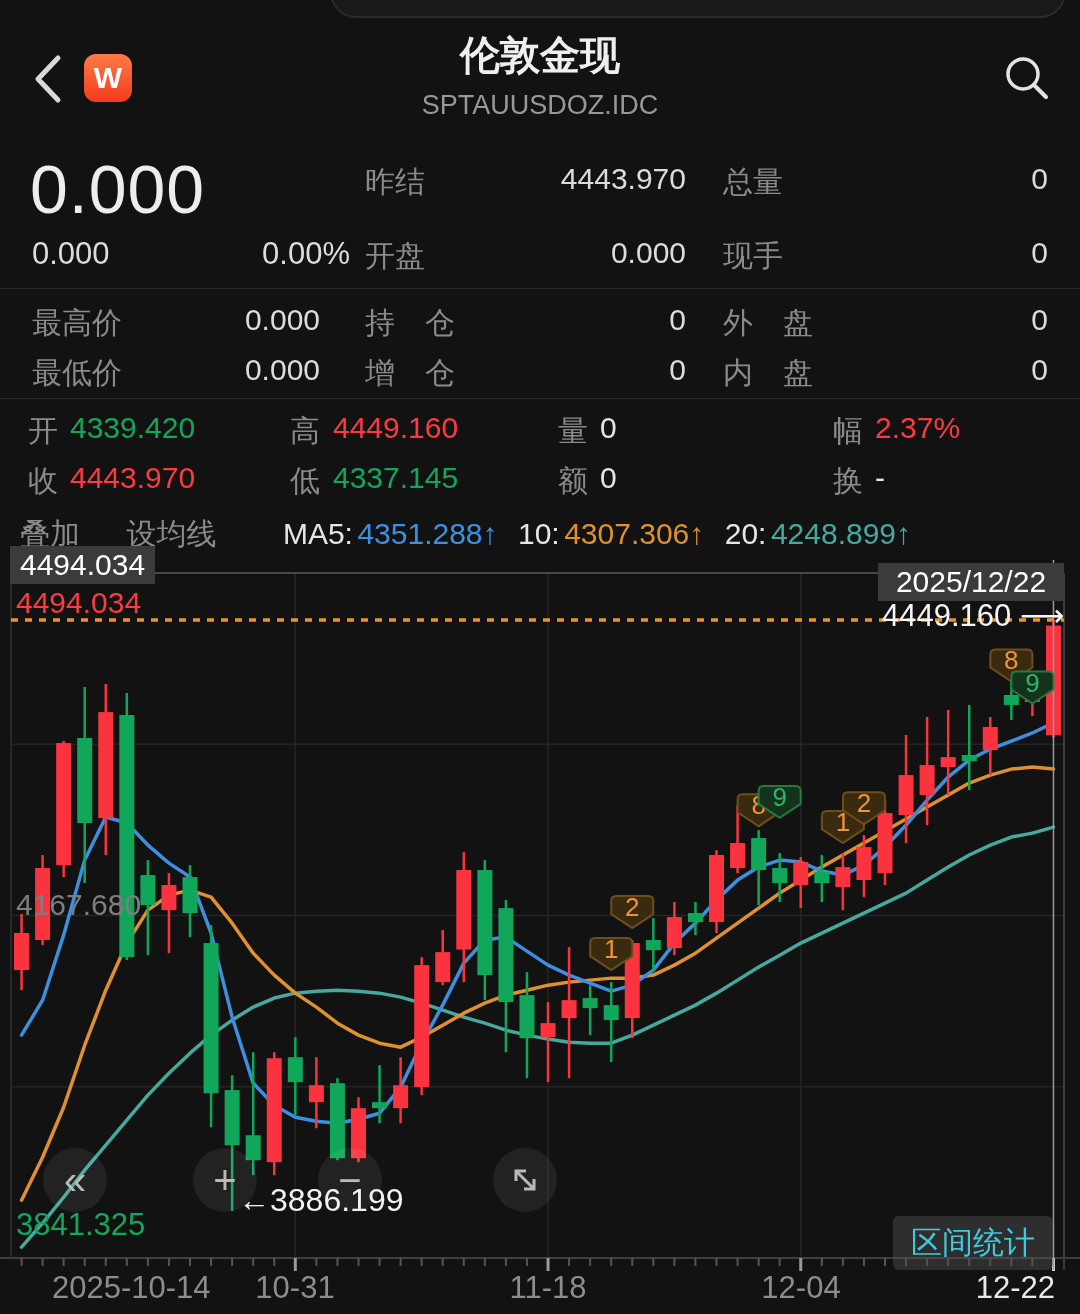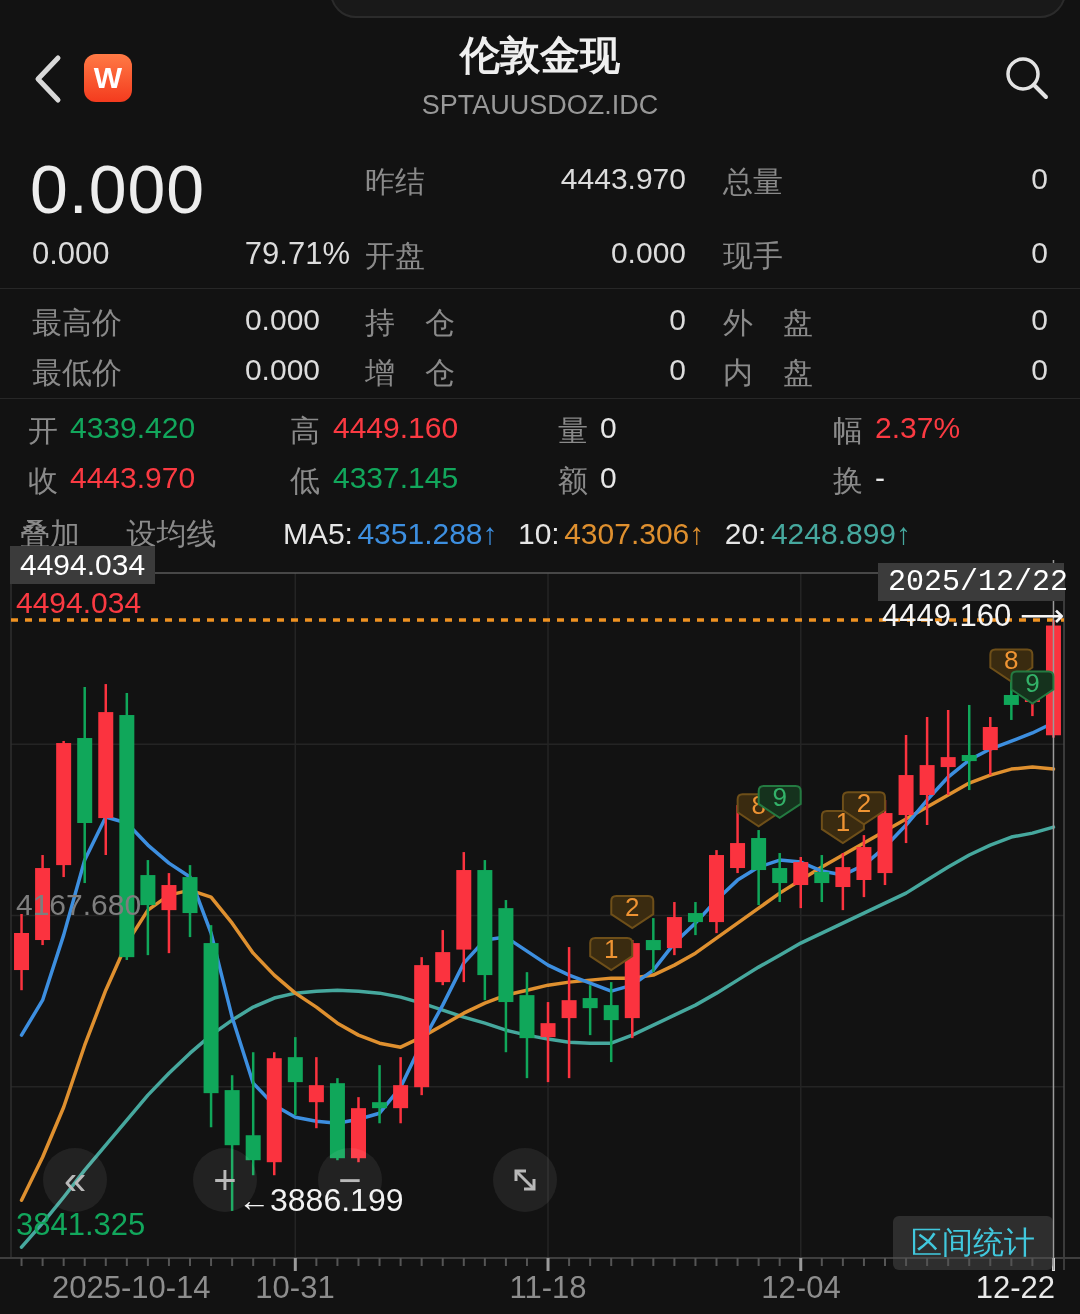--- a/index.html
+++ b/index.html
@@ -54,21 +54,21 @@
   </div>
 <div class="abs title">伦敦金现</div>
 <div class="abs subtitle">SPTAUUSDOZ.IDC</div>
 <svg class="abs" style="left:998px;top:50px;" width="60" height="60">
   <circle cx="25" cy="24" r="15" fill="none" stroke="#e3e3e3" stroke-width="3.5"></circle>
   <line x1="36" y1="35" x2="48" y2="47" stroke="#e3e3e3" stroke-width="4" stroke-linecap="round"></line>
 </svg>
 
 <div class="abs bigprice">0.000</div>
 <div class="abs val" style="left:32px;top:236px;font-size:31px;">0.000</div>
-<div class="abs val r" style="left:200px;top:236px;width:150px;font-size:31px;">79.71%</div>
+<div class="abs val r" style="left:200px;top:236px;width:150px;font-size:31px;">0.00%</div>
 
 <div class="abs lbl" style="left:365px;top:162px;">昨结</div>
 <div class="abs val r" style="left:480px;top:162px;width:206px;">4443.970</div>
 <div class="abs lbl" style="left:723px;top:162px;">总量</div>
 <div class="abs val r" style="left:860px;top:162px;width:188px;">0</div>
 
 <div class="abs lbl" style="left:365px;top:236px;">开盘</div>
 <div class="abs val r" style="left:480px;top:236px;width:206px;">0.000</div>
 <div class="abs lbl" style="left:723px;top:236px;">现手</div>
 <div class="abs val r" style="left:860px;top:236px;width:188px;">0</div>
@@ -302,21 +302,21 @@
     <text x="1011.3499999999999" y="669.4881869255668" text-anchor="middle" font-size="26" fill="#ef9433">8</text>
     <path d="M 1016.4099999999999 671.5271047281403 h32 q5 0 5 5 v13 l-21 14 l-21 -14 v-13 q0 -5 5 -5 z" fill="#15321d" stroke="#247a41" stroke-width="2"></path>
     <text x="1032.4099999999999" y="691.5271047281403" text-anchor="middle" font-size="26" fill="#33b269">9</text>
   </svg>
 
 <div class="abs tooltip-box" style="left:10px;top:546px;">4494.034</div>
 <div class="abs axis-label red" style="left:16px;top:586px;">4494.034</div>
 <div class="abs axis-label" style="left:16px;top:888px;color:#7e7e7e;">4167.680</div>
 <div class="abs axis-label green" style="left:16px;top:1207px;font-size:31px;">3841.325</div>
 <div class="abs low-anno" style="left:238px;top:1182px;">←3886.199</div>
-<div class="abs tooltip-box" style="left:878px;top:563px;width:186px;text-align:right;font-family:Liberation Mono, monospace;">2025/12/22</div>
+<div class="abs tooltip-box" style="left:878px;top:563px;width:186px;text-align:center;">2025/12/22</div>
 <div class="abs" style="left:882px;top:597px;font-size:31px;color:#f5f5f5;">4449.160 ⟶</div>
 
 <div class="abs ctl" style="left:43px;top:1148px;">
   <span class="glyph">«</span>
   </div>
 <div class="abs ctl" style="left:193px;top:1148px;">
   <span class="glyph" style="font-weight:300;">+</span>
   </div>
 <div class="abs ctl" style="left:318px;top:1148px;">
   <span class="glyph" style="font-weight:300;">−</span>

